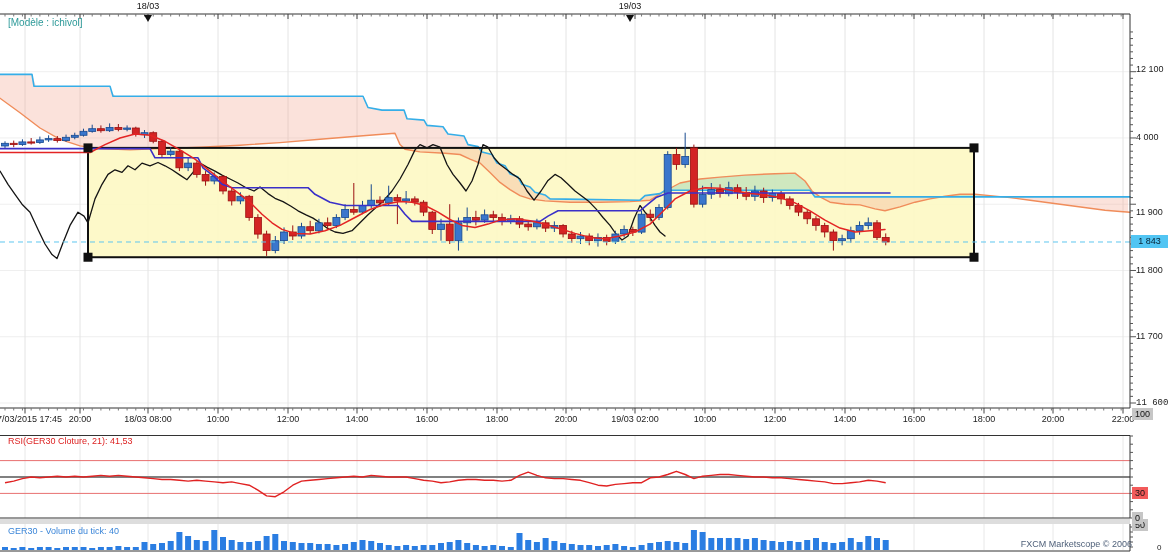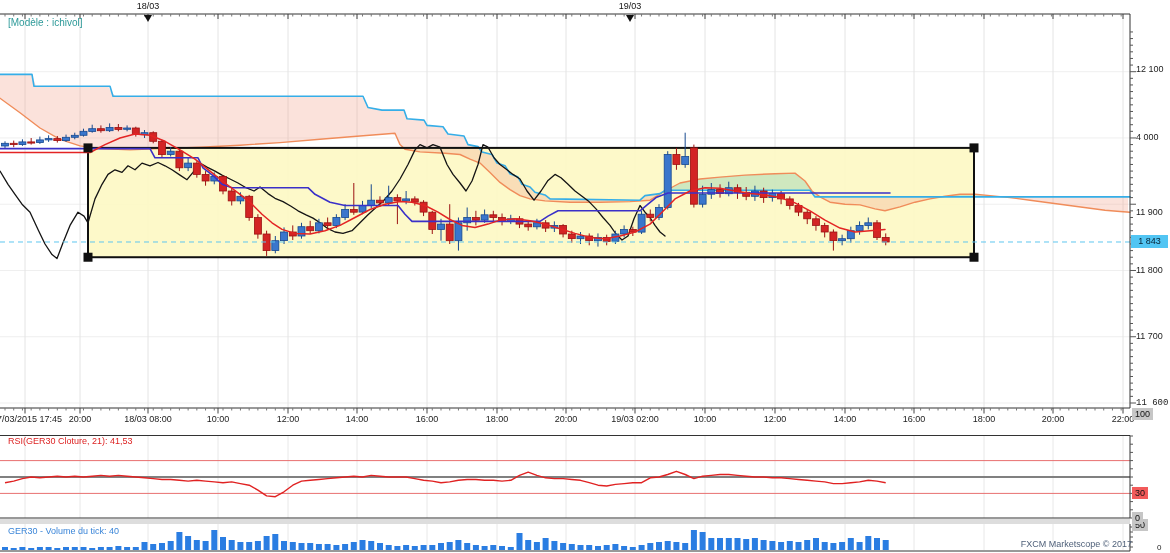--- a/index.html
+++ b/index.html
@@ -1029,14 +1029,14 @@
       <div class="rsi-tag red" style="top: 444px; margin-left: 40px;">70</div>
       <div class="rsi-tag gray" style="top: 471px; margin-top: 48px;">50</div>
       <div class="rsi-tag red" style="top: 487.4px;">30</div>
       <div class="rsi-tag gray" style="top: 512px;">0</div>
     </div>
 
   <div class="lbl" id="price-tag">1 843</div>
   <div class="lbl" id="rsi-title">RSI(GER30 Cloture, 21): 41,53</div>
   <div class="lbl" id="vol-title">GER30 - Volume du tick: 40</div>
   <div class="lbl" id="vol-zero">0</div>
-  <div class="lbl" id="credit">FXCM Marketscope © 2017</div>
+  <div class="lbl" id="credit">FXCM Marketscope © 2006</div>
 </div>
 
 </body></html>

